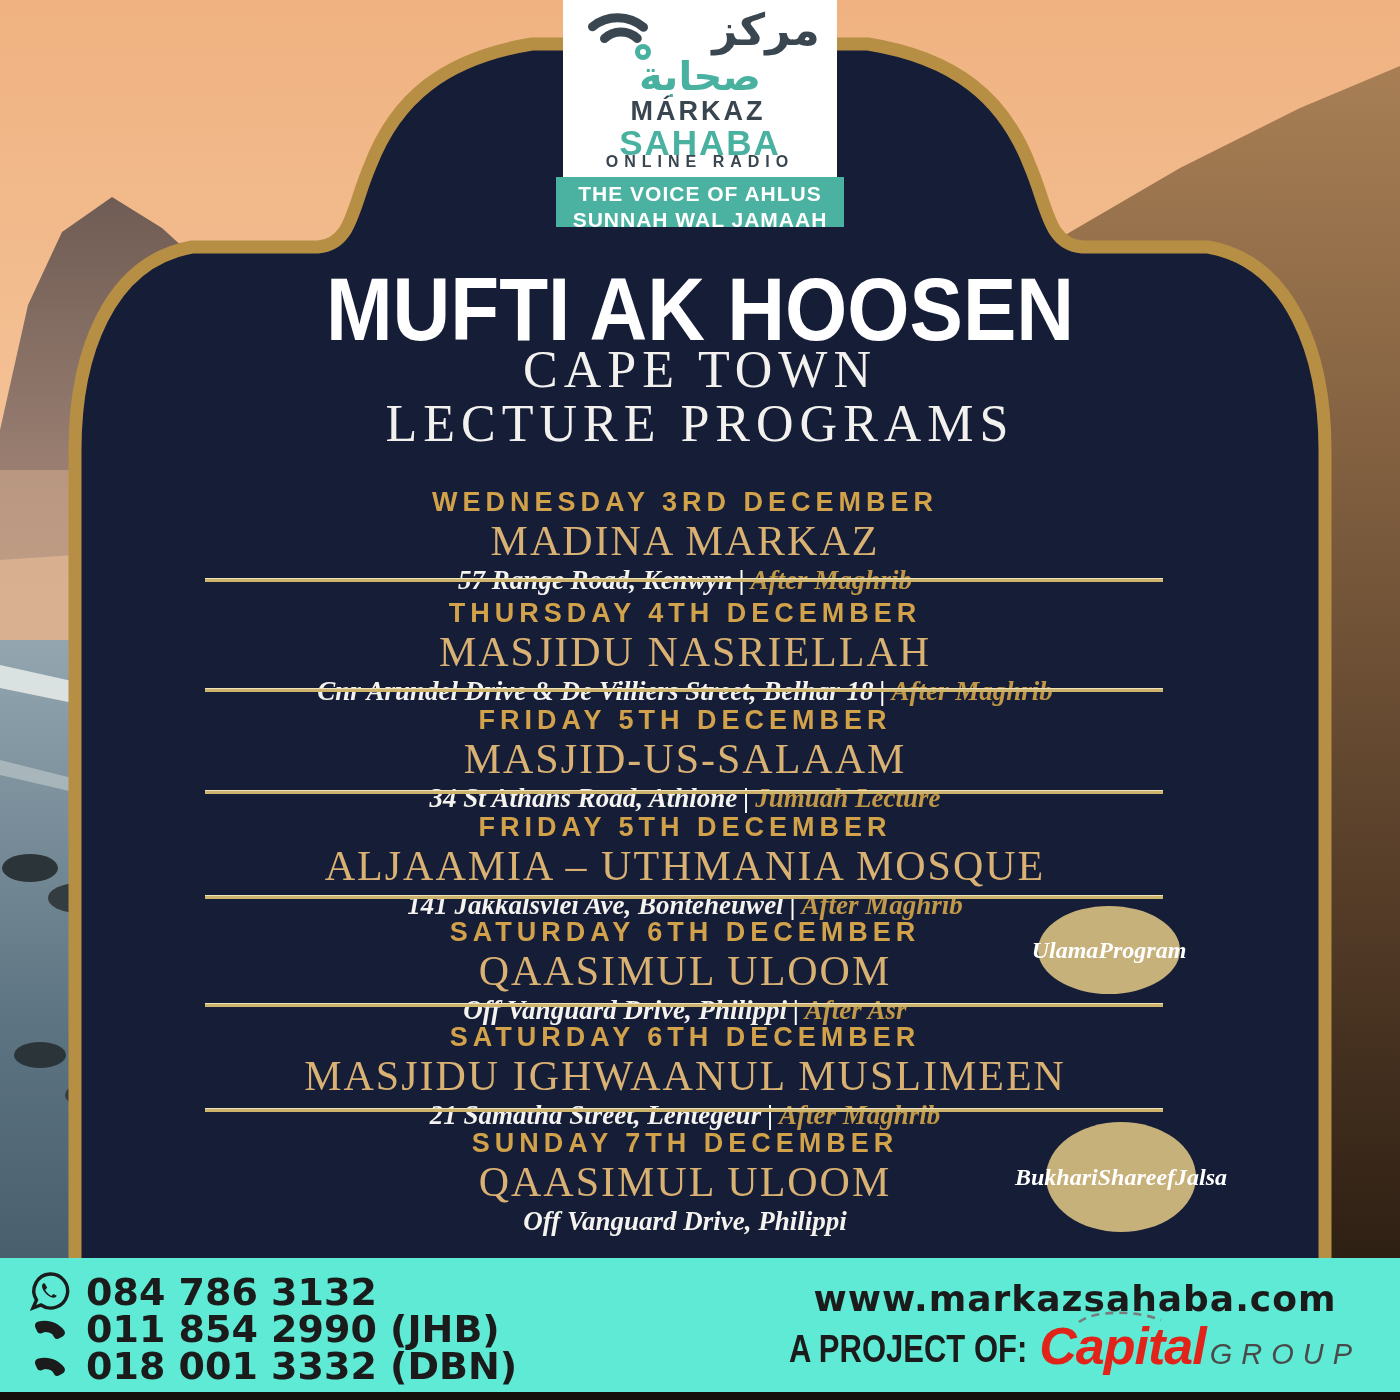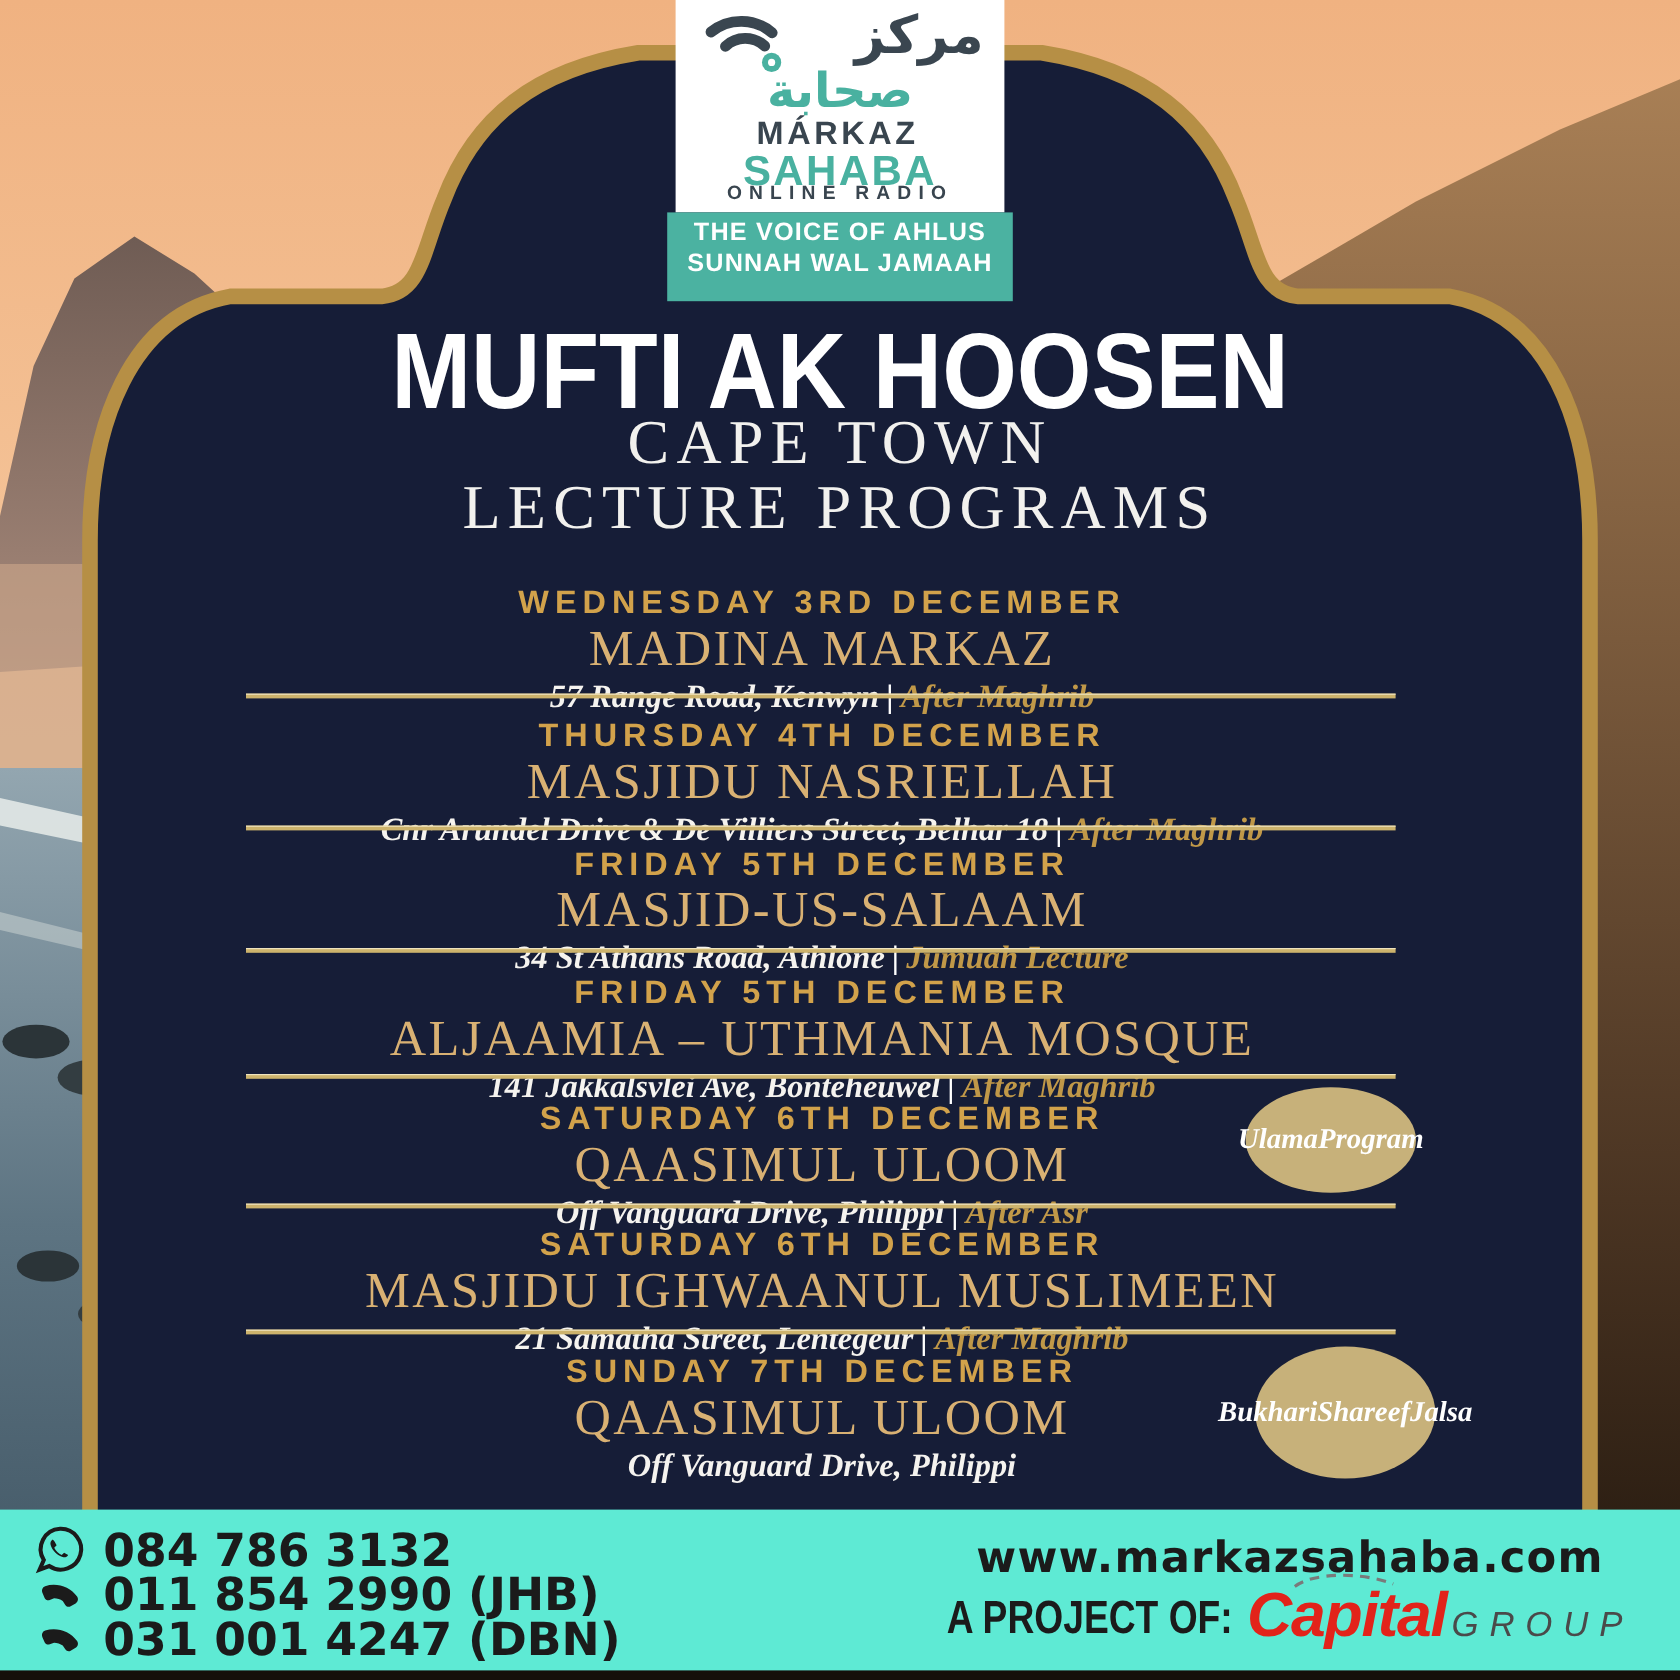--- a/index.html
+++ b/index.html
@@ -13,21 +13,21 @@
   #arabic-top{position:absolute;left:138px;top:2px;width:130px;font-family:"DejaVu Sans",sans-serif;
               font-weight:bold;font-size:44px;line-height:56px;color:#3a4650;}
   #arabic-bottom{position:absolute;left:0;top:52px;width:274px;font-family:"DejaVu Sans",sans-serif;
               font-weight:bold;font-size:40px;line-height:48px;color:#49b1a0;}
   #logo-name1{position:absolute;left:0;top:96px;width:270px;font-weight:bold;font-size:27px;
               letter-spacing:3px;color:#39454f;}
   #logo-name2{position:absolute;left:0;top:123px;width:274px;font-weight:bold;font-size:35px;
               letter-spacing:2px;color:#49b1a0;}
   #logo-name3{position:absolute;left:0;top:153px;width:274px;font-weight:bold;font-size:16px;
               letter-spacing:6px;color:#39454f;}
-  #tagline{left:556px;top:177px;width:288px;height:74px;background:#4bb2a1;color:#ffffff;
+  #tagline{left:556px;top:177px;width:288px;height:50px;background:#4bb2a1;color:#ffffff;
            font-weight:bold;font-size:21px;line-height:26px;text-align:center;padding-top:4px;
            letter-spacing:1px;box-sizing:border-box;}
 
   
   #main-title{left:140px;top:258px;width:1120px;text-align:center;color:#ffffff;
               font-weight:bold;font-size:80px;letter-spacing:0px;transform:scaleY(1.12);
               transform-origin:top center;}
   .subtitle{left:140px;width:1120px;text-align:center;color:#f2f1ee;
             font-family:"Liberation Serif",serif;font-size:52px;letter-spacing:6px;}
   #subtitle1{top:340px;}
@@ -213,21 +213,21 @@
     <div class="contact-row" id="row-jhb">
       <svg width="44" height="38" viewBox="0 0 44 38">
         <path d="M8 6 C16 0 28 0 36 6 c2 1.6 2 4 .6 5.8 l-3.2 3.6 c-1.2 1.3 -3.2 1.4 -4.6 .3 l-3 -2.4 c-2.4 -.8 -5.2 -.8 -7.6 0 l-3 2.4 c-1.4 1.1 -3.4 1 -4.6 -.3 L7.4 11.8 C6 10 6 7.6 8 6 Z" transform="rotate(18 22 19) translate(0 10)" fill="#1b1b1b"></path>
       </svg>
       <span class="num">011 854 2990 (JHB)</span>
     </div>
     <div class="contact-row" id="row-dbn">
       <svg width="44" height="38" viewBox="0 0 44 38">
         <path d="M8 6 C16 0 28 0 36 6 c2 1.6 2 4 .6 5.8 l-3.2 3.6 c-1.2 1.3 -3.2 1.4 -4.6 .3 l-3 -2.4 c-2.4 -.8 -5.2 -.8 -7.6 0 l-3 2.4 c-1.4 1.1 -3.4 1 -4.6 -.3 L7.4 11.8 C6 10 6 7.6 8 6 Z" transform="rotate(18 22 19) translate(0 10)" fill="#1b1b1b"></path>
       </svg>
-      <span class="num">031 001 4247 (DBN)</span>
+      <span class="num">018 001 3332 (DBN)</span>
     </div>
 
     <div id="website">www.markazsahaba.com</div>
     <div id="project-row">
       <span id="project-label">A PROJECT OF:</span>
       <span id="brand-capital">
         <svg id="car-dashes" width="90" height="16" viewBox="0 0 90 16">
           <path d="M4 14 C20 2 60 2 86 12" fill="none" stroke="#7a7a7a" stroke-width="2.6" stroke-dasharray="8 6"></path>
         </svg>
         <span>Capital</span>

